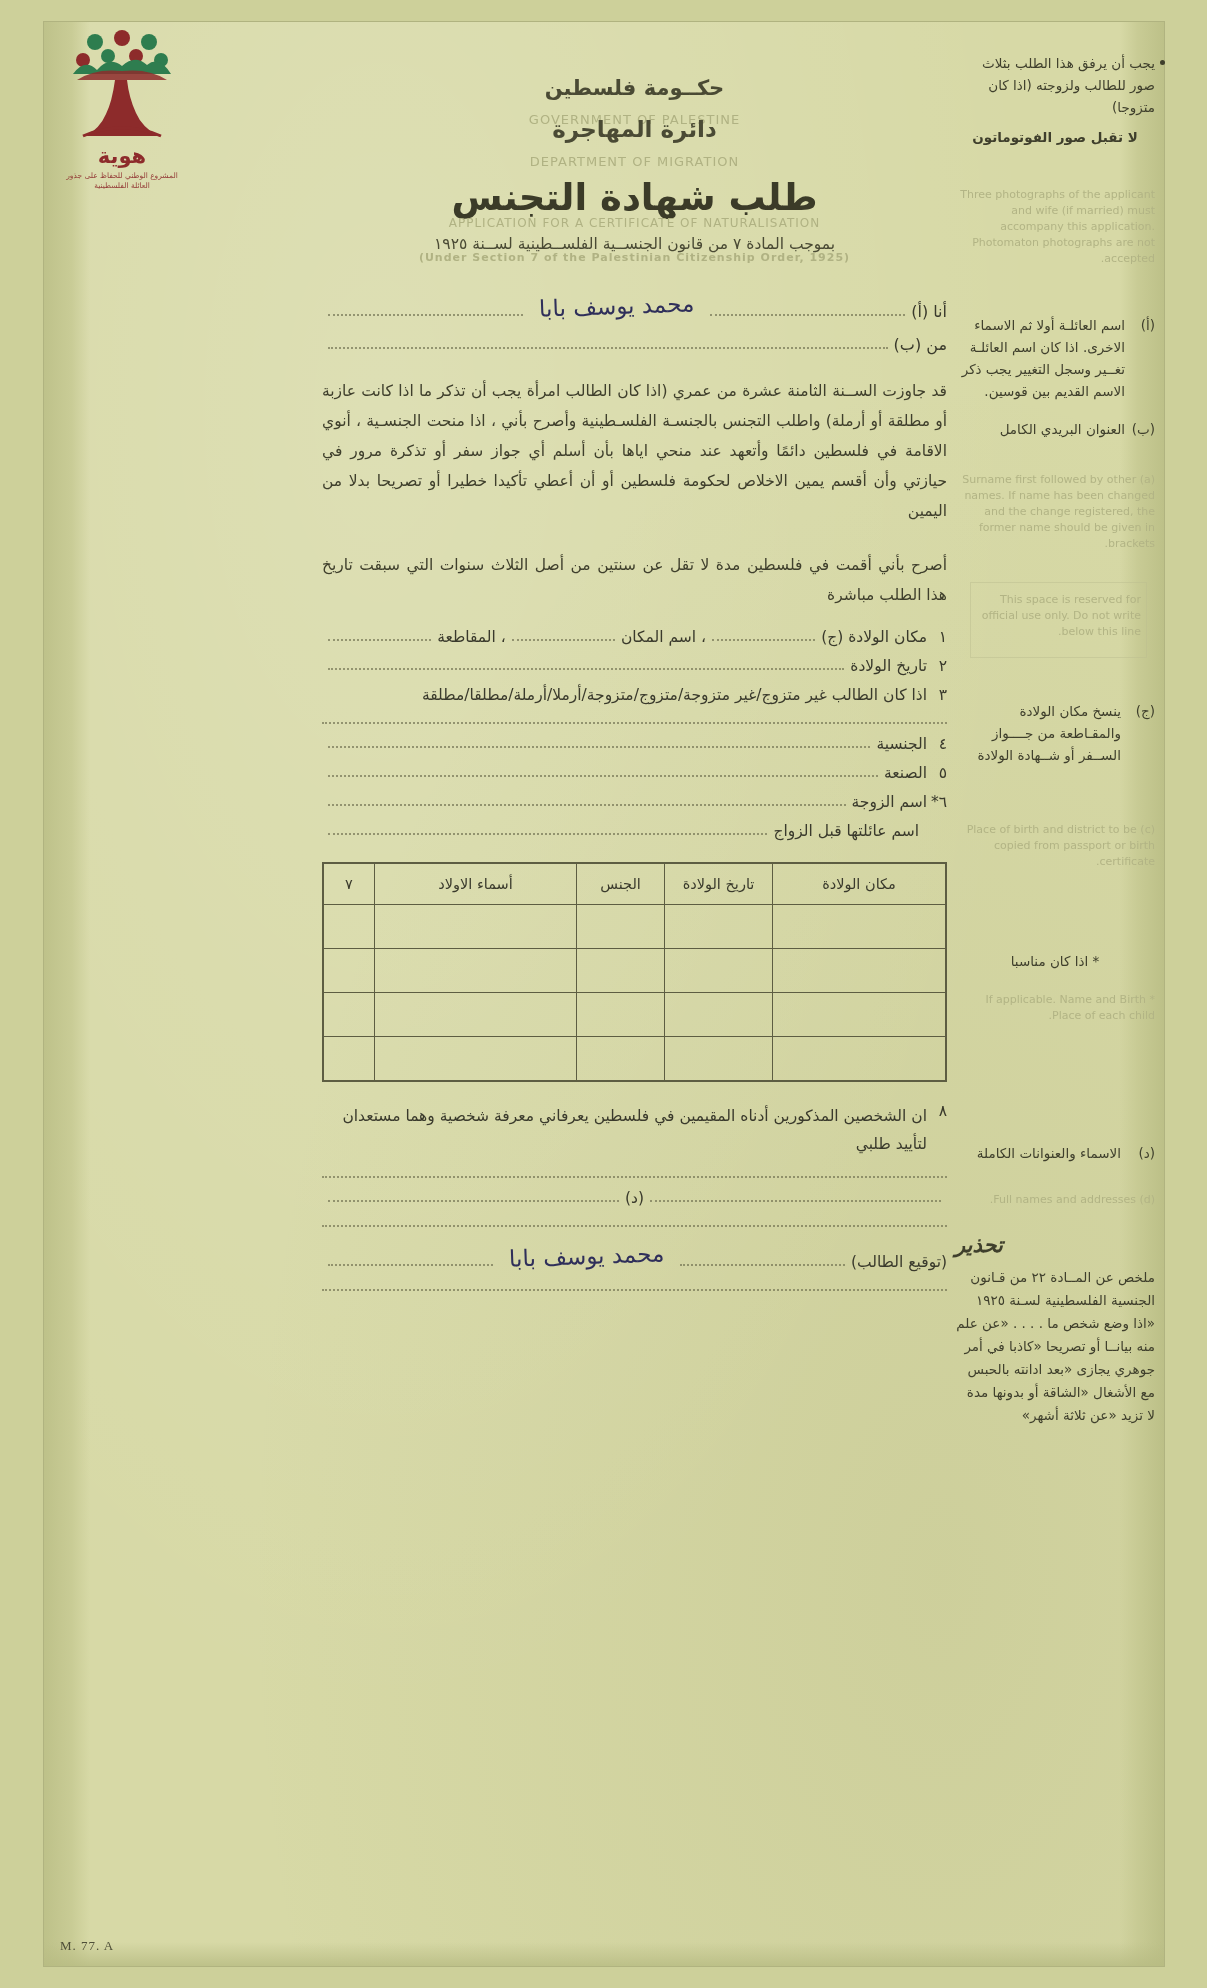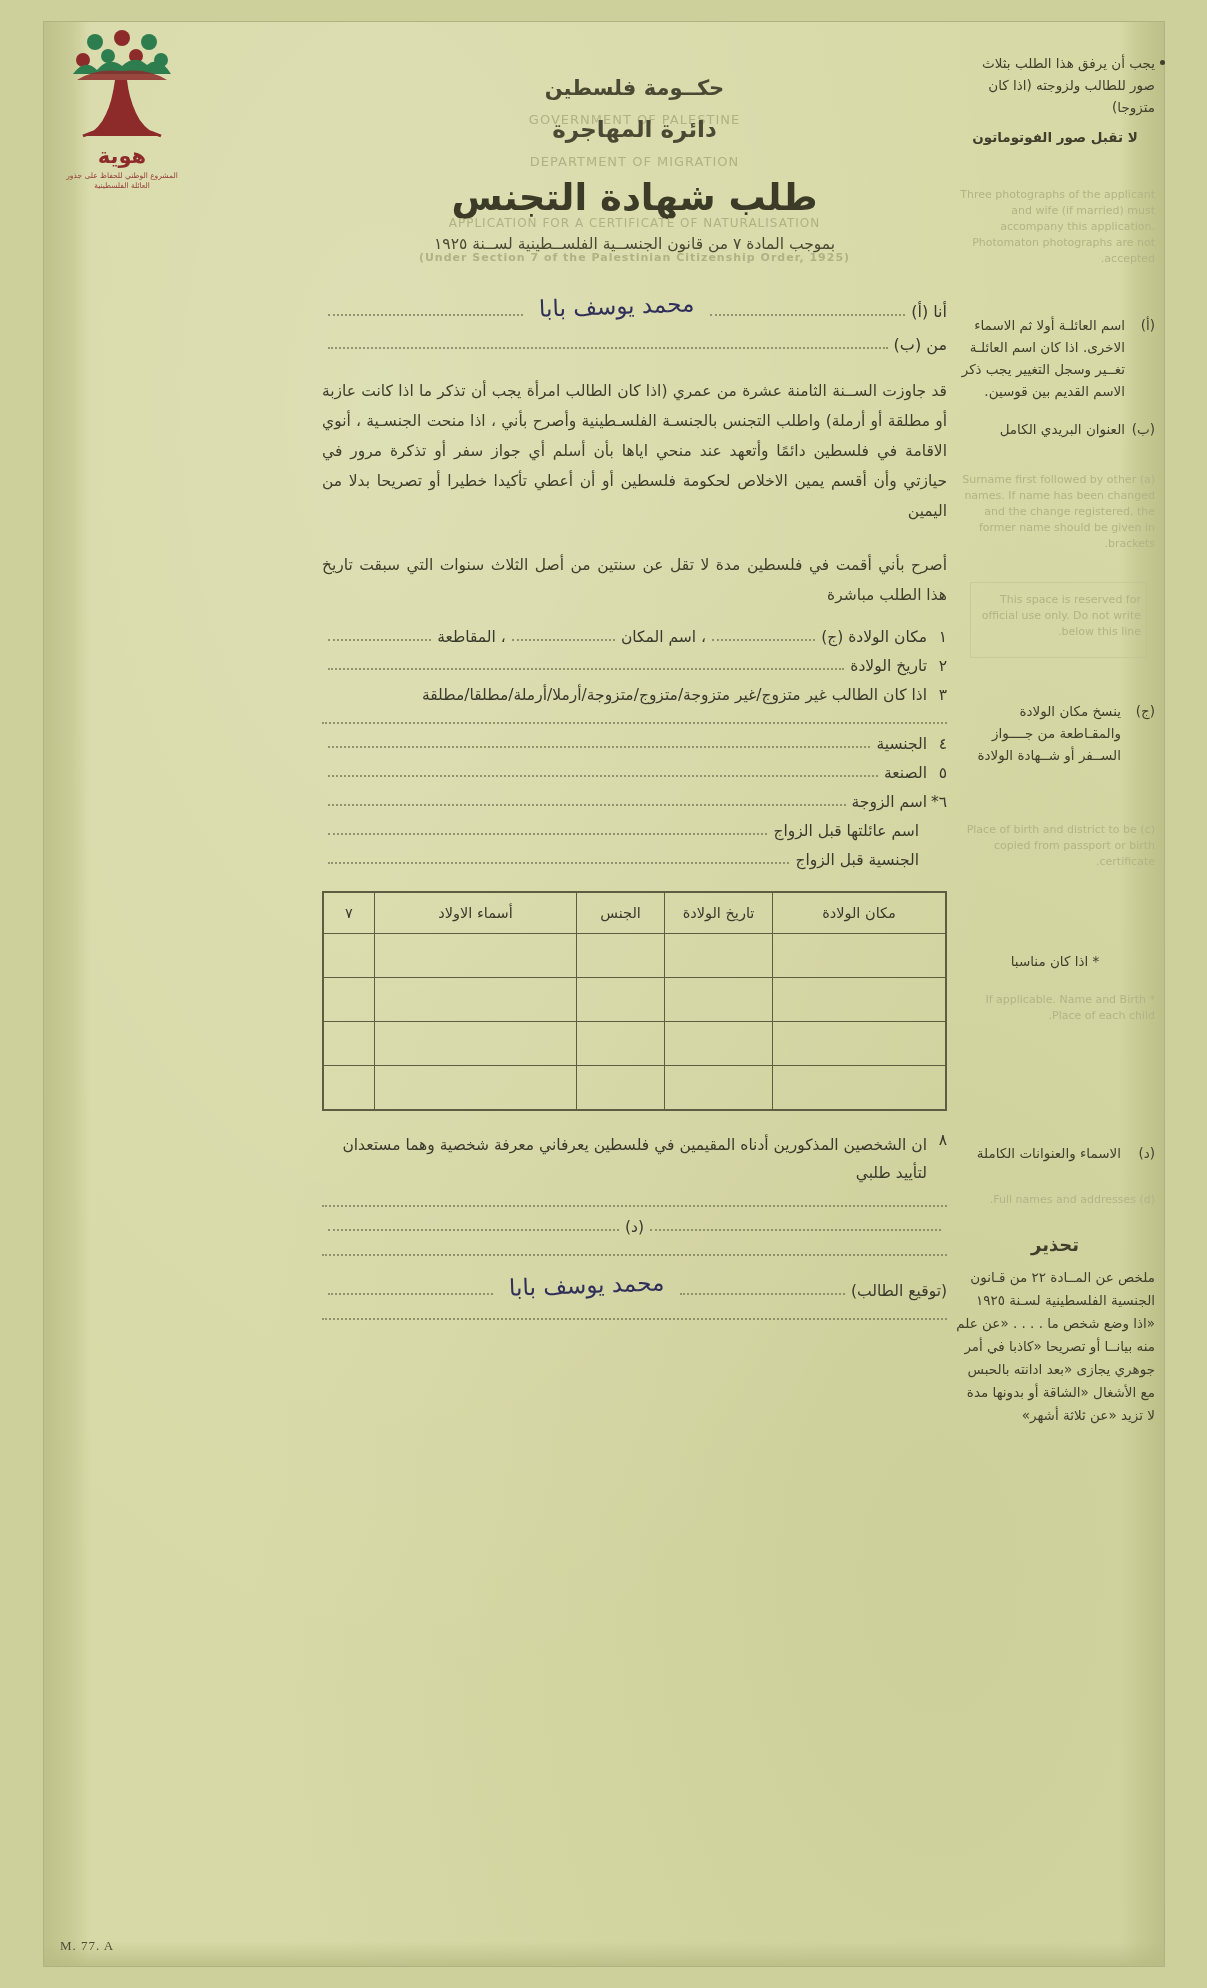--- a/index.html
+++ b/index.html
@@ -134,21 +134,21 @@
     font-family:"Liberation Serif", serif;
   }
 
   
   .notes{
     position:absolute;
     right:52px;top:52px;width:200px;
     text-align:right;font-size:13.5px;line-height:22px;color:#3f3f2c;
   }
   .note-block{position:absolute;right:0;width:200px;}
-  .warn-title{font-size:18px;font-weight:bold;text-align:center;margin-bottom:10px;}
+  .warn-title{font-size:21px;font-weight:bold;text-align:left;margin-bottom:10px;font-style:italic;}
   .ghost-box{
     position:absolute;right:8px;width:175px;height:74px;
     border:1px solid #bcbe8f;opacity:.5;
   }
   .ghost-text{
     position:absolute;right:0;width:200px;color:#b2b485;font-size:11px;line-height:16px;
     text-align:right;
   }
 </style>
 </head>
@@ -262,24 +262,20 @@
       <span class="ntext">اسم الزوجة</span>
       <span class="dotsfill"></span>
     </div>
 
     <div class="nrow" style="padding-right:28px;">
       <span class="ntext">اسم عائلتها قبل الزواج</span>
       <span class="dotsfill"></span>
     </div>
 
 
-    <div class="nrow" style="padding-right:28px;">
-      <span class="ntext">الجنسية قبل الزواج</span>
-      <span class="dotsfill"></span>
-    </div>
   </div>
 
   <table class="tbl">
     <thead>
       <tr>
         <th style="width:170px;">مكان الولادة</th>
         <th style="width:105px;">تاريخ الولادة</th>
         <th style="width:85px;">الجنس</th>
         <th>أسماء الاولاد</th>
         <th style="width:48px;">٧</th>

